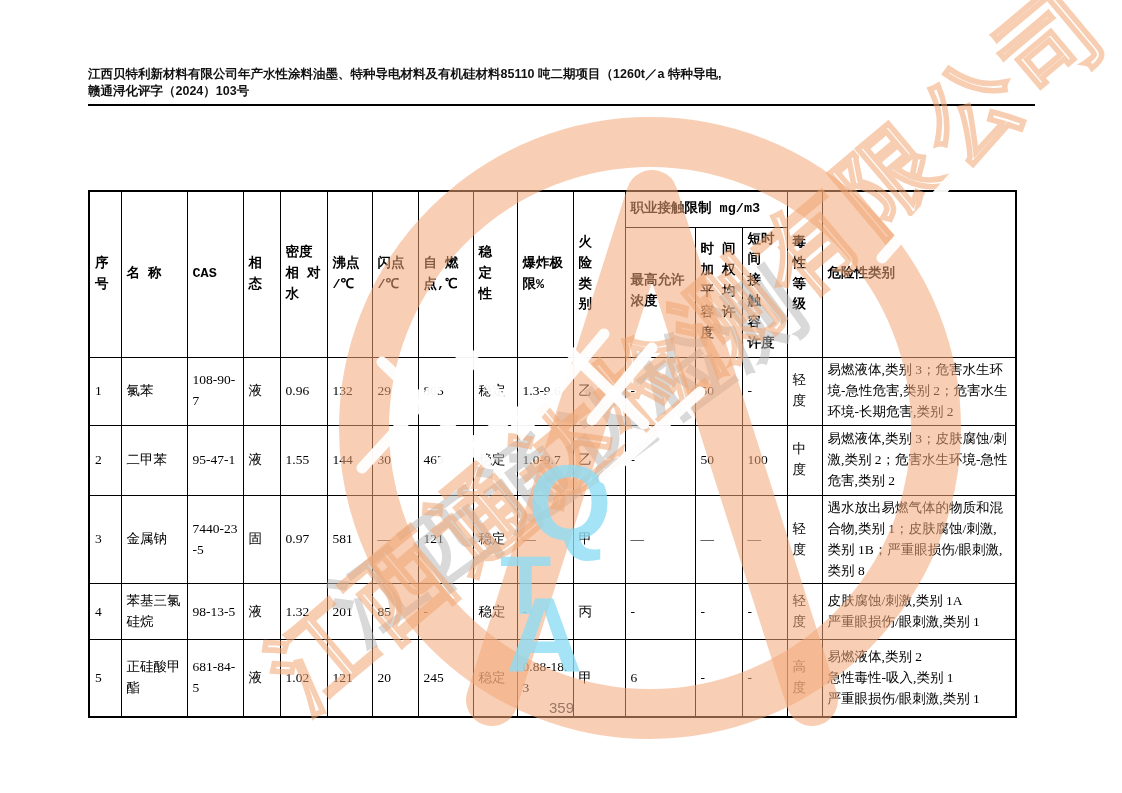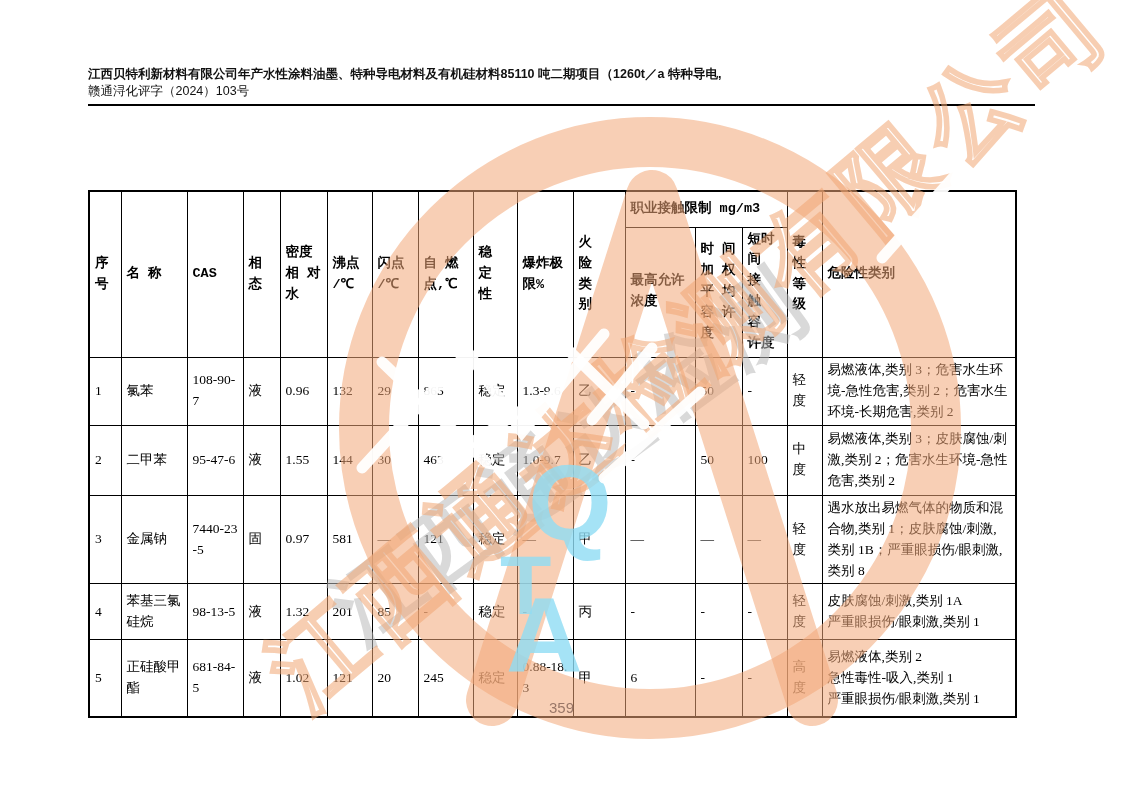--- a/index.html
+++ b/index.html
@@ -5,21 +5,21 @@
   html,body{margin:0;padding:0;}
   body{
     width:1122px;height:793px;position:relative;background:#ffffff;
     font-family:"Liberation Sans",sans-serif;color:#1a1a1a;overflow:hidden;
   }
   .doc-header{
     position:absolute;left:88px;top:52px;width:947px;
     font-family:"Liberation Sans",sans-serif;font-weight:600;
     font-size:12.5px;line-height:17px;color:#111;margin-top:14px;
   }
-  .doc-number{font-weight:400;}
+  .doc-number{font-weight:700;}
   .header-rule{position:absolute;left:88px;top:104px;width:947px;height:2px;background:#000;}
   table.spec{
     position:absolute;left:88px;top:190px;width:927px;
     border-collapse:collapse;table-layout:fixed;
     font-family:"Liberation Serif",serif;font-size:13.5px;color:#000;
   }
   table.spec th,table.spec td{
     border:1px solid #000;padding:2px 5px;vertical-align:middle;
     text-align:left;white-space:pre-line;word-break:break-all;line-height:1.55;
   }
@@ -125,21 +125,21 @@
       <td>乙</td>
       <td>-</td>
       <td>50</td>
       <td>-</td>
       <td>轻度</td>
       <td>易燃液体,类别 3；危害水生环境-急性危害,类别 2；危害水生环境-长期危害,类别 2</td>
     </tr>
     <tr class="r2">
       <td>2</td>
       <td>二甲苯</td>
-      <td>95-47-6</td>
+      <td>95-47-1</td>
       <td>液</td>
       <td>1.55</td>
       <td>144</td>
       <td>30</td>
       <td>463</td>
       <td>稳定</td>
       <td>1.0-9.7</td>
       <td>乙</td>
       <td>-</td>
       <td>50</td>

